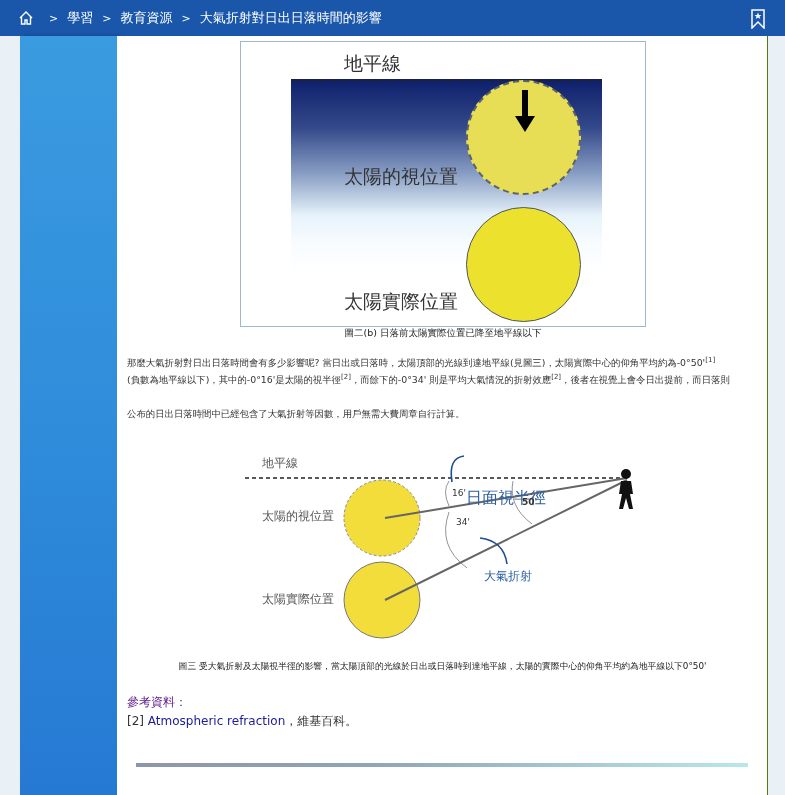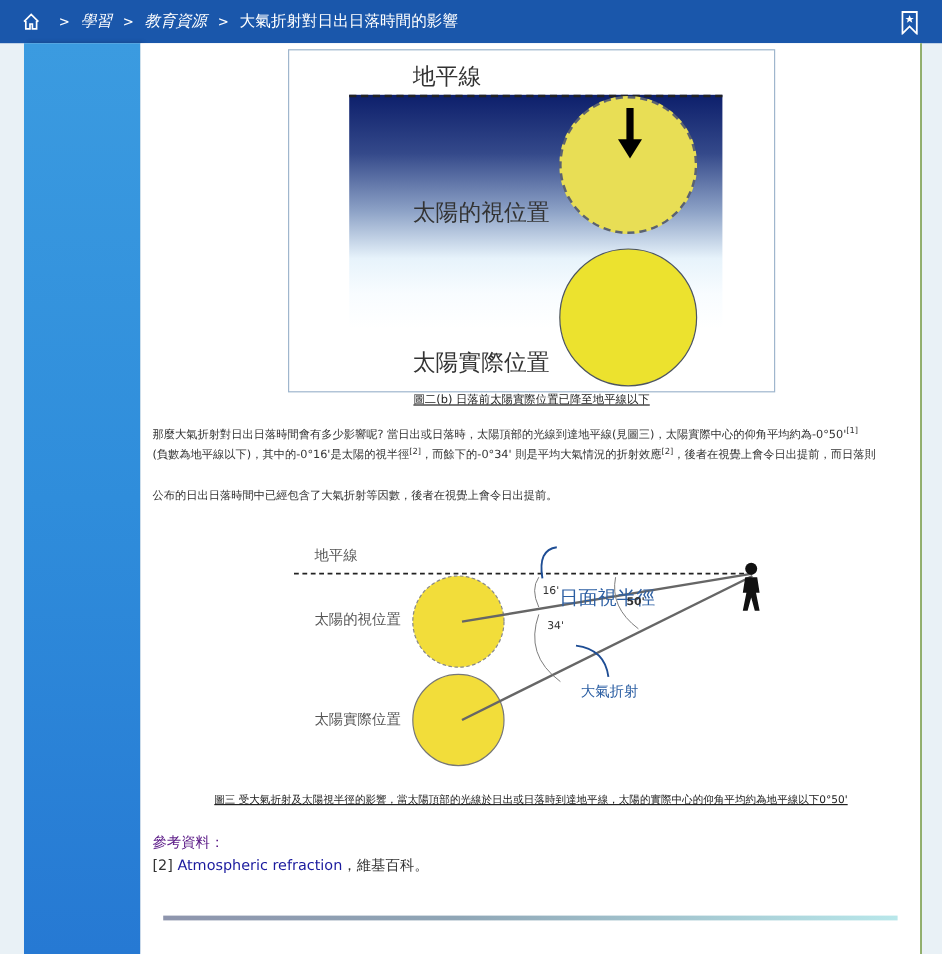--- a/index.html
+++ b/index.html
@@ -1,32 +1,32 @@
 <!DOCTYPE html>
 <html><head>
 <meta charset="utf-8">
 <style>
   * { box-sizing: border-box; margin: 0; padding: 0; }
   html, body { width: 785px; height: 795px; overflow: hidden; background: #e9f1f6; font-family: "DejaVu Sans", "Liberation Sans", sans-serif; }
   .topbar { position: absolute; left: 0; top: 0; width: 785px; height: 36px; background: #1a57ab; color: #fff; display: flex; align-items: center; }
   .crumbs { display: flex; align-items: center; padding-left: 18px; font-size: 13px; }
   .crumbs .home { width: 16px; height: 16px; margin-right: 6px; display: inline-block; }
   .crumbs .sep { margin: 0 9px; font-size: 11px; }
-  .crumbs a { color: #fff; text-decoration: none; font-style: italic; }
+  .crumbs a { color: #fff; text-decoration: none; }
   .bookmark { position: absolute; right: 20px; top: 9px; width: 14px; height: 20px; }
   .leftpanel { position: absolute; left: 20px; top: 36px; width: 97px; height: 759px; background: linear-gradient(180deg, #3b9be0 0%, #2f8ddb 50%, #2679d3 100%); box-shadow: 3px 0 4px rgba(0,0,0,0.25); }
   .content { position: absolute; left: 117px; top: 36px; width: 651px; height: 759px; background: #fff; border-right: 1px solid #4d7c0f; }
   .fig1 { position: absolute; left: 123px; top: 5px; width: 406px; height: 286px; border: 1px solid #9fb6cd; background: #fff; }
   .fig1 .sky { position: absolute; left: 50px; top: 37px; width: 311px; height: 195px; background: linear-gradient(180deg, #0d1f6b 0%, #34498a 25%, #8ea3c7 50%, #e7f3fb 70%, #f8fcff 85%, #ffffff 100%); }
   .fig1 .hline { position: absolute; left: 50px; top: 37px; width: 311px; height: 0; border-top: 2px dashed #222; }
   .fig1 .label { position: absolute; font-size: 19px; color: #333; font-family: "DejaVu Sans", sans-serif; }
   .fig1 .sunv { position: absolute; left: 225px; top: 38px; width: 115px; height: 115px; border-radius: 50%; background: #e8de55; border: 2px dashed #5b6270; }
   .fig1 .suna { position: absolute; left: 225px; top: 165px; width: 115px; height: 115px; border-radius: 50%; background: #ece22e; border: 1px solid #4d5560; }
   .fig1 .arrow { position: absolute; left: 273px; top: 48px; }
-  .cap { position: absolute; font-size: 9.5px; color: #222; text-align: center; text-decoration: underline; }
+  .cap { position: absolute; font-size: 9.5px; color: #222; text-align: center; }
   .para { position: absolute; left: 10px; top: 318px; width: 634px; font-size: 9.4px; line-height: 17px; color: #333; }
   .para sup { font-size: 7px; vertical-align: 4px; line-height: 0; }
   .fig2 { position: absolute; left: 125px; top: 410px; width: 400px; height: 200px; }
   .refs { position: absolute; left: 10px; top: 657px; font-size: 12px; line-height: 19px; color: #333; }
   .refs .title { color: #5b1a87; font-weight: normal; }
   .refs a { color: #1a1a9e; text-decoration: none; }
   .divider { position: absolute; left: 19px; top: 727px; width: 612px; height: 4px; background: linear-gradient(90deg, #8e95ad 0%, #8fa6b6 40%, #b8e7ea 100%); }
 </style>
 </head>
 <body>
@@ -69,21 +69,21 @@
     <span class="label" style="left:103px;top:122px;">太陽的視位置</span>
     <div class="suna"></div>
     <span class="label" style="left:103px;top:247px;">太陽實際位置</span>
   </div>
   <div class="cap" style="left:123px;top:291px;width:406px;">圖二(b) 日落前太陽實際位置已降至地平線以下</div>
 
   <div class="para">
     <span>那麼大氣折射對日出日落時間會有多少影響呢? 當日出或日落時，太陽頂部的光線到達地平線(見圖三)，太陽實際中心的仰角平均約為-0°50'</span><sup>[1]</sup><br>
     <span>(負數為地平線以下)，其中的-0°16'是太陽的視半徑</span><sup>[2]</sup><span>，而餘下的-0°34' 則是平均大氣情況的折射效應</span><sup>[2]</sup><span>，後者在視覺上會令日出提前，而日落則</span><br>
     <br>
-    <span>公布的日出日落時間中已經包含了大氣折射等因數，後者在視覺上會令日出提前。</span>
+    <span>公布的日出日落時間中已經包含了大氣折射等因數，用戶無需大費周章自行計算。</span>
   </div>
 
   <div class="fig2">
     <svg width="400" height="200" viewBox="0 0 400 200" style="position:absolute;left:0;top:0;">
       <line x1="3" y1="32" x2="388" y2="32" stroke="#222" stroke-width="1.6" stroke-dasharray="4,3"></line>
       <circle cx="140" cy="72" r="38" fill="#f2dd3a" stroke="#888" stroke-dasharray="3,2"></circle>
       <circle cx="140" cy="154" r="38" fill="#f2dd3a" stroke="#777"></circle>
       <line x1="143" y1="72" x2="385" y2="32" stroke="#666" stroke-width="2"></line>
       <line x1="143" y1="154" x2="385" y2="34" stroke="#666" stroke-width="2"></line>
       <path d="M207 35 Q 200 45 207 60" fill="none" stroke="#777" stroke-width="0.8"></path>

